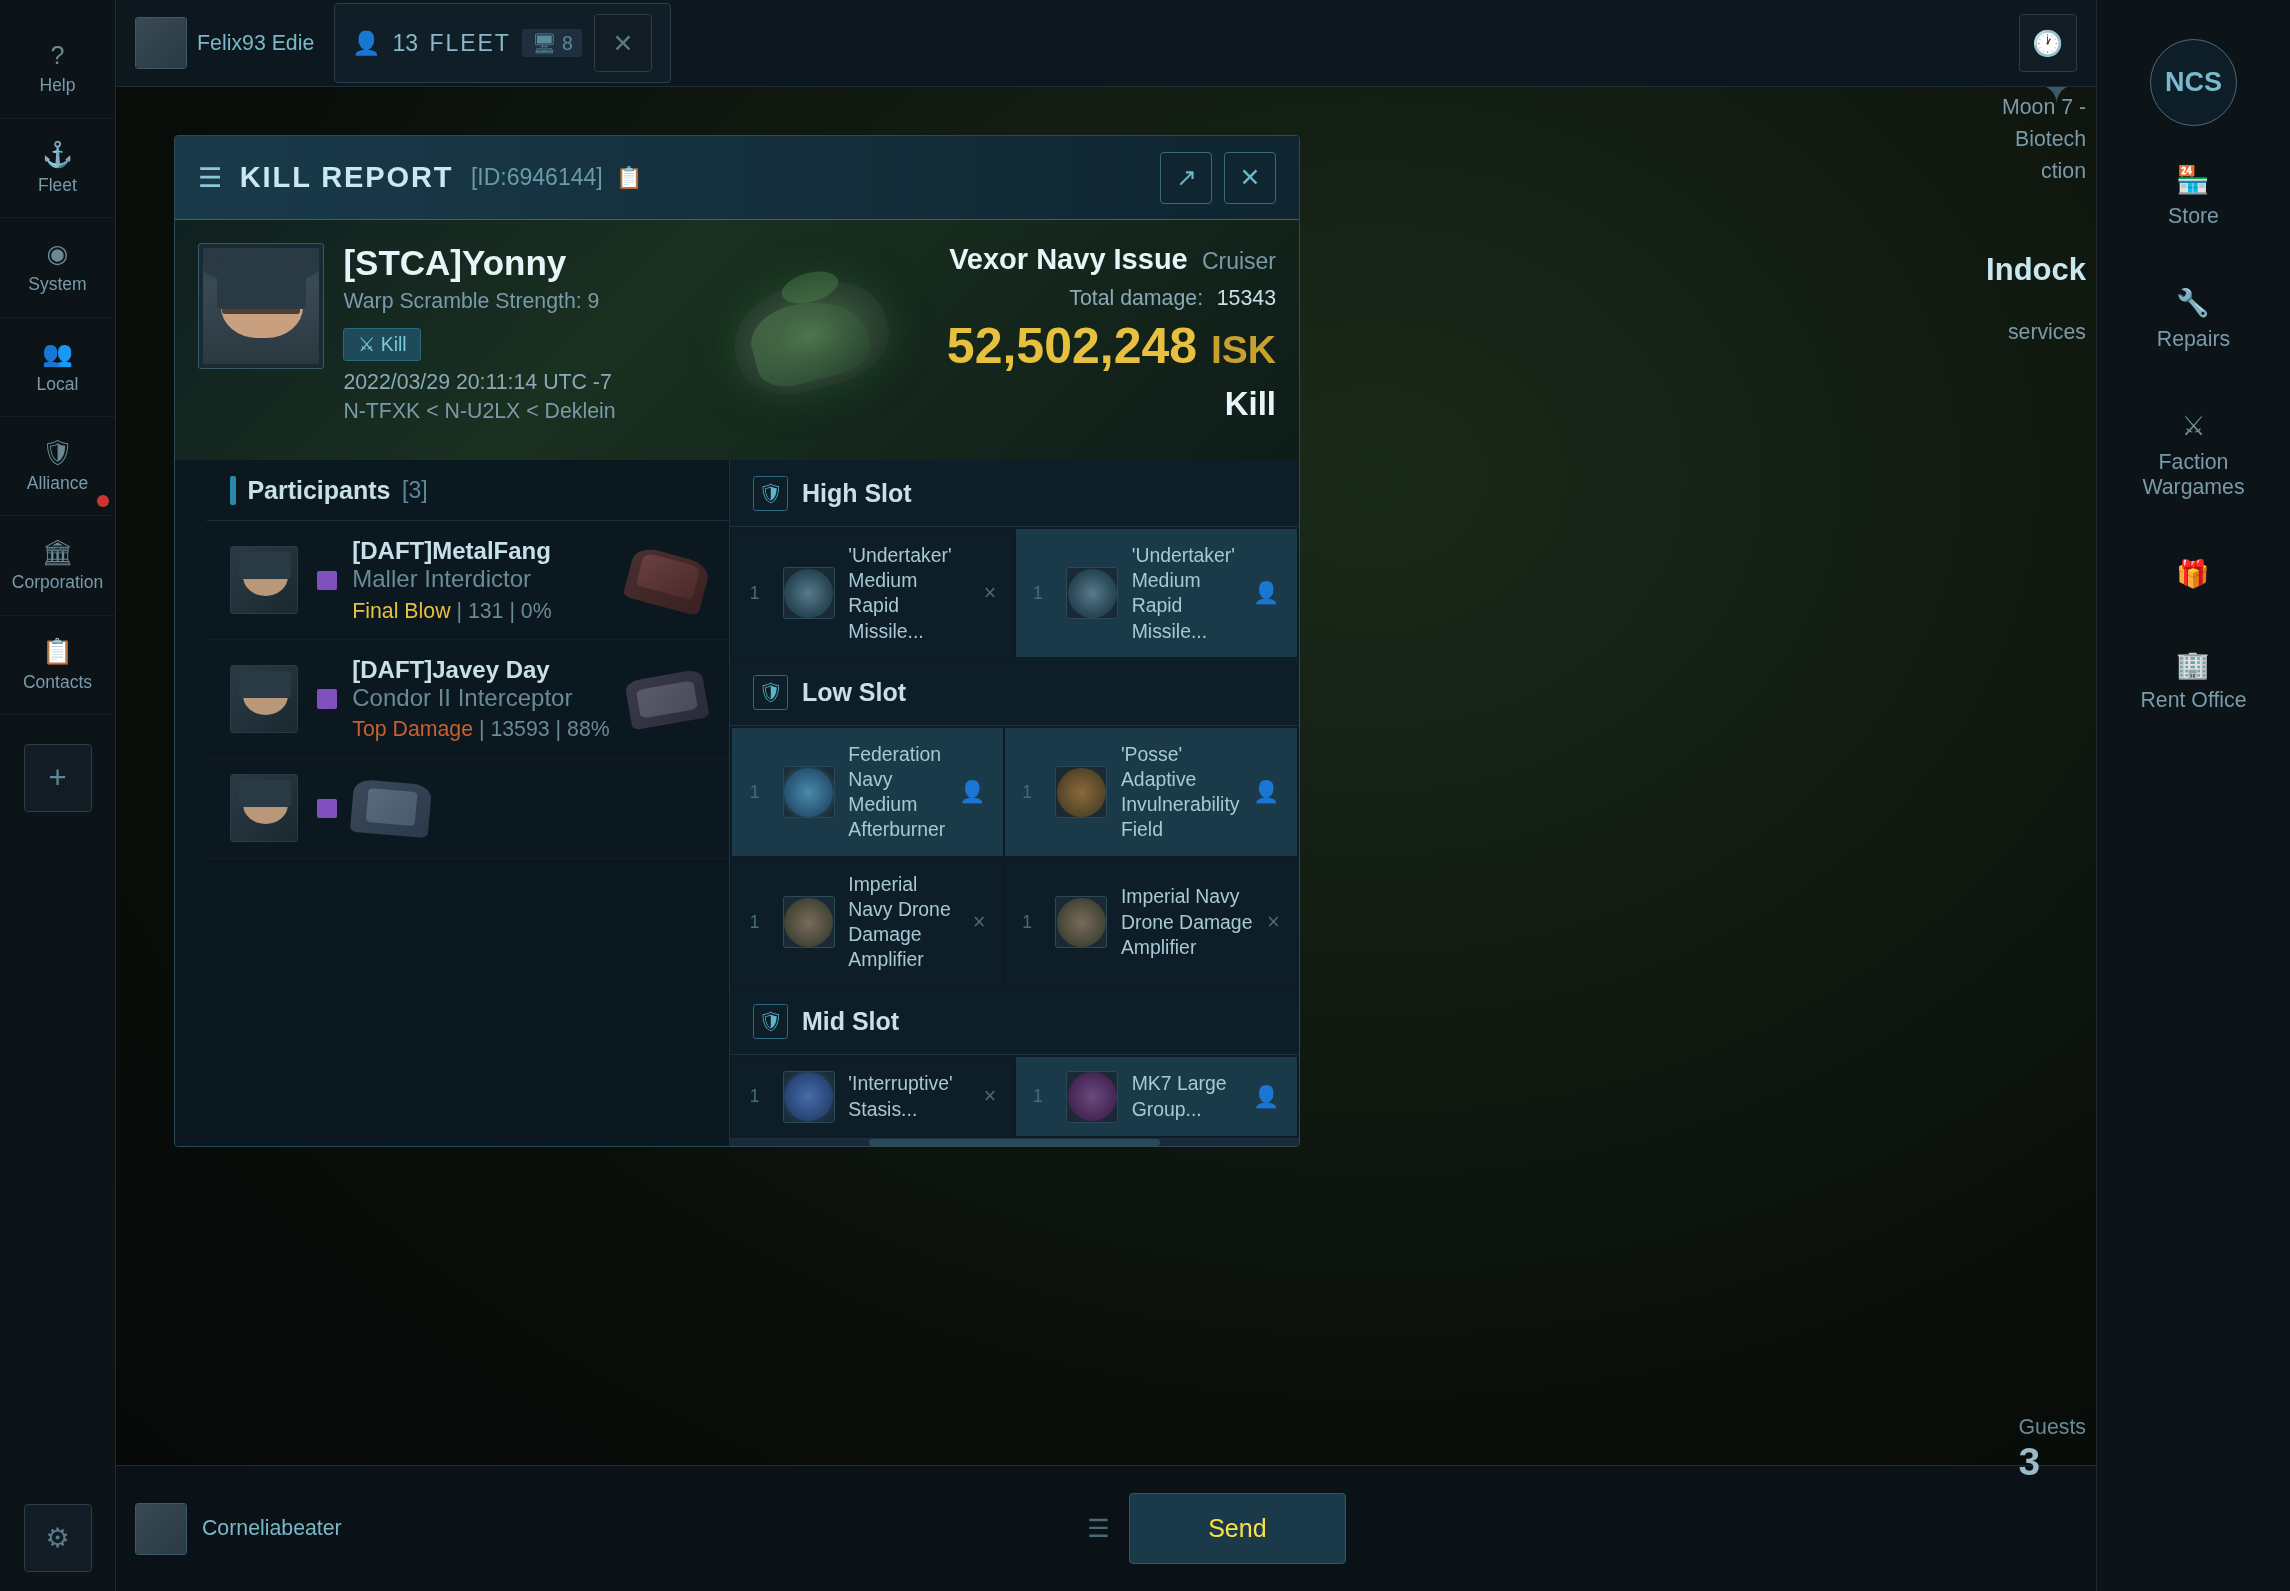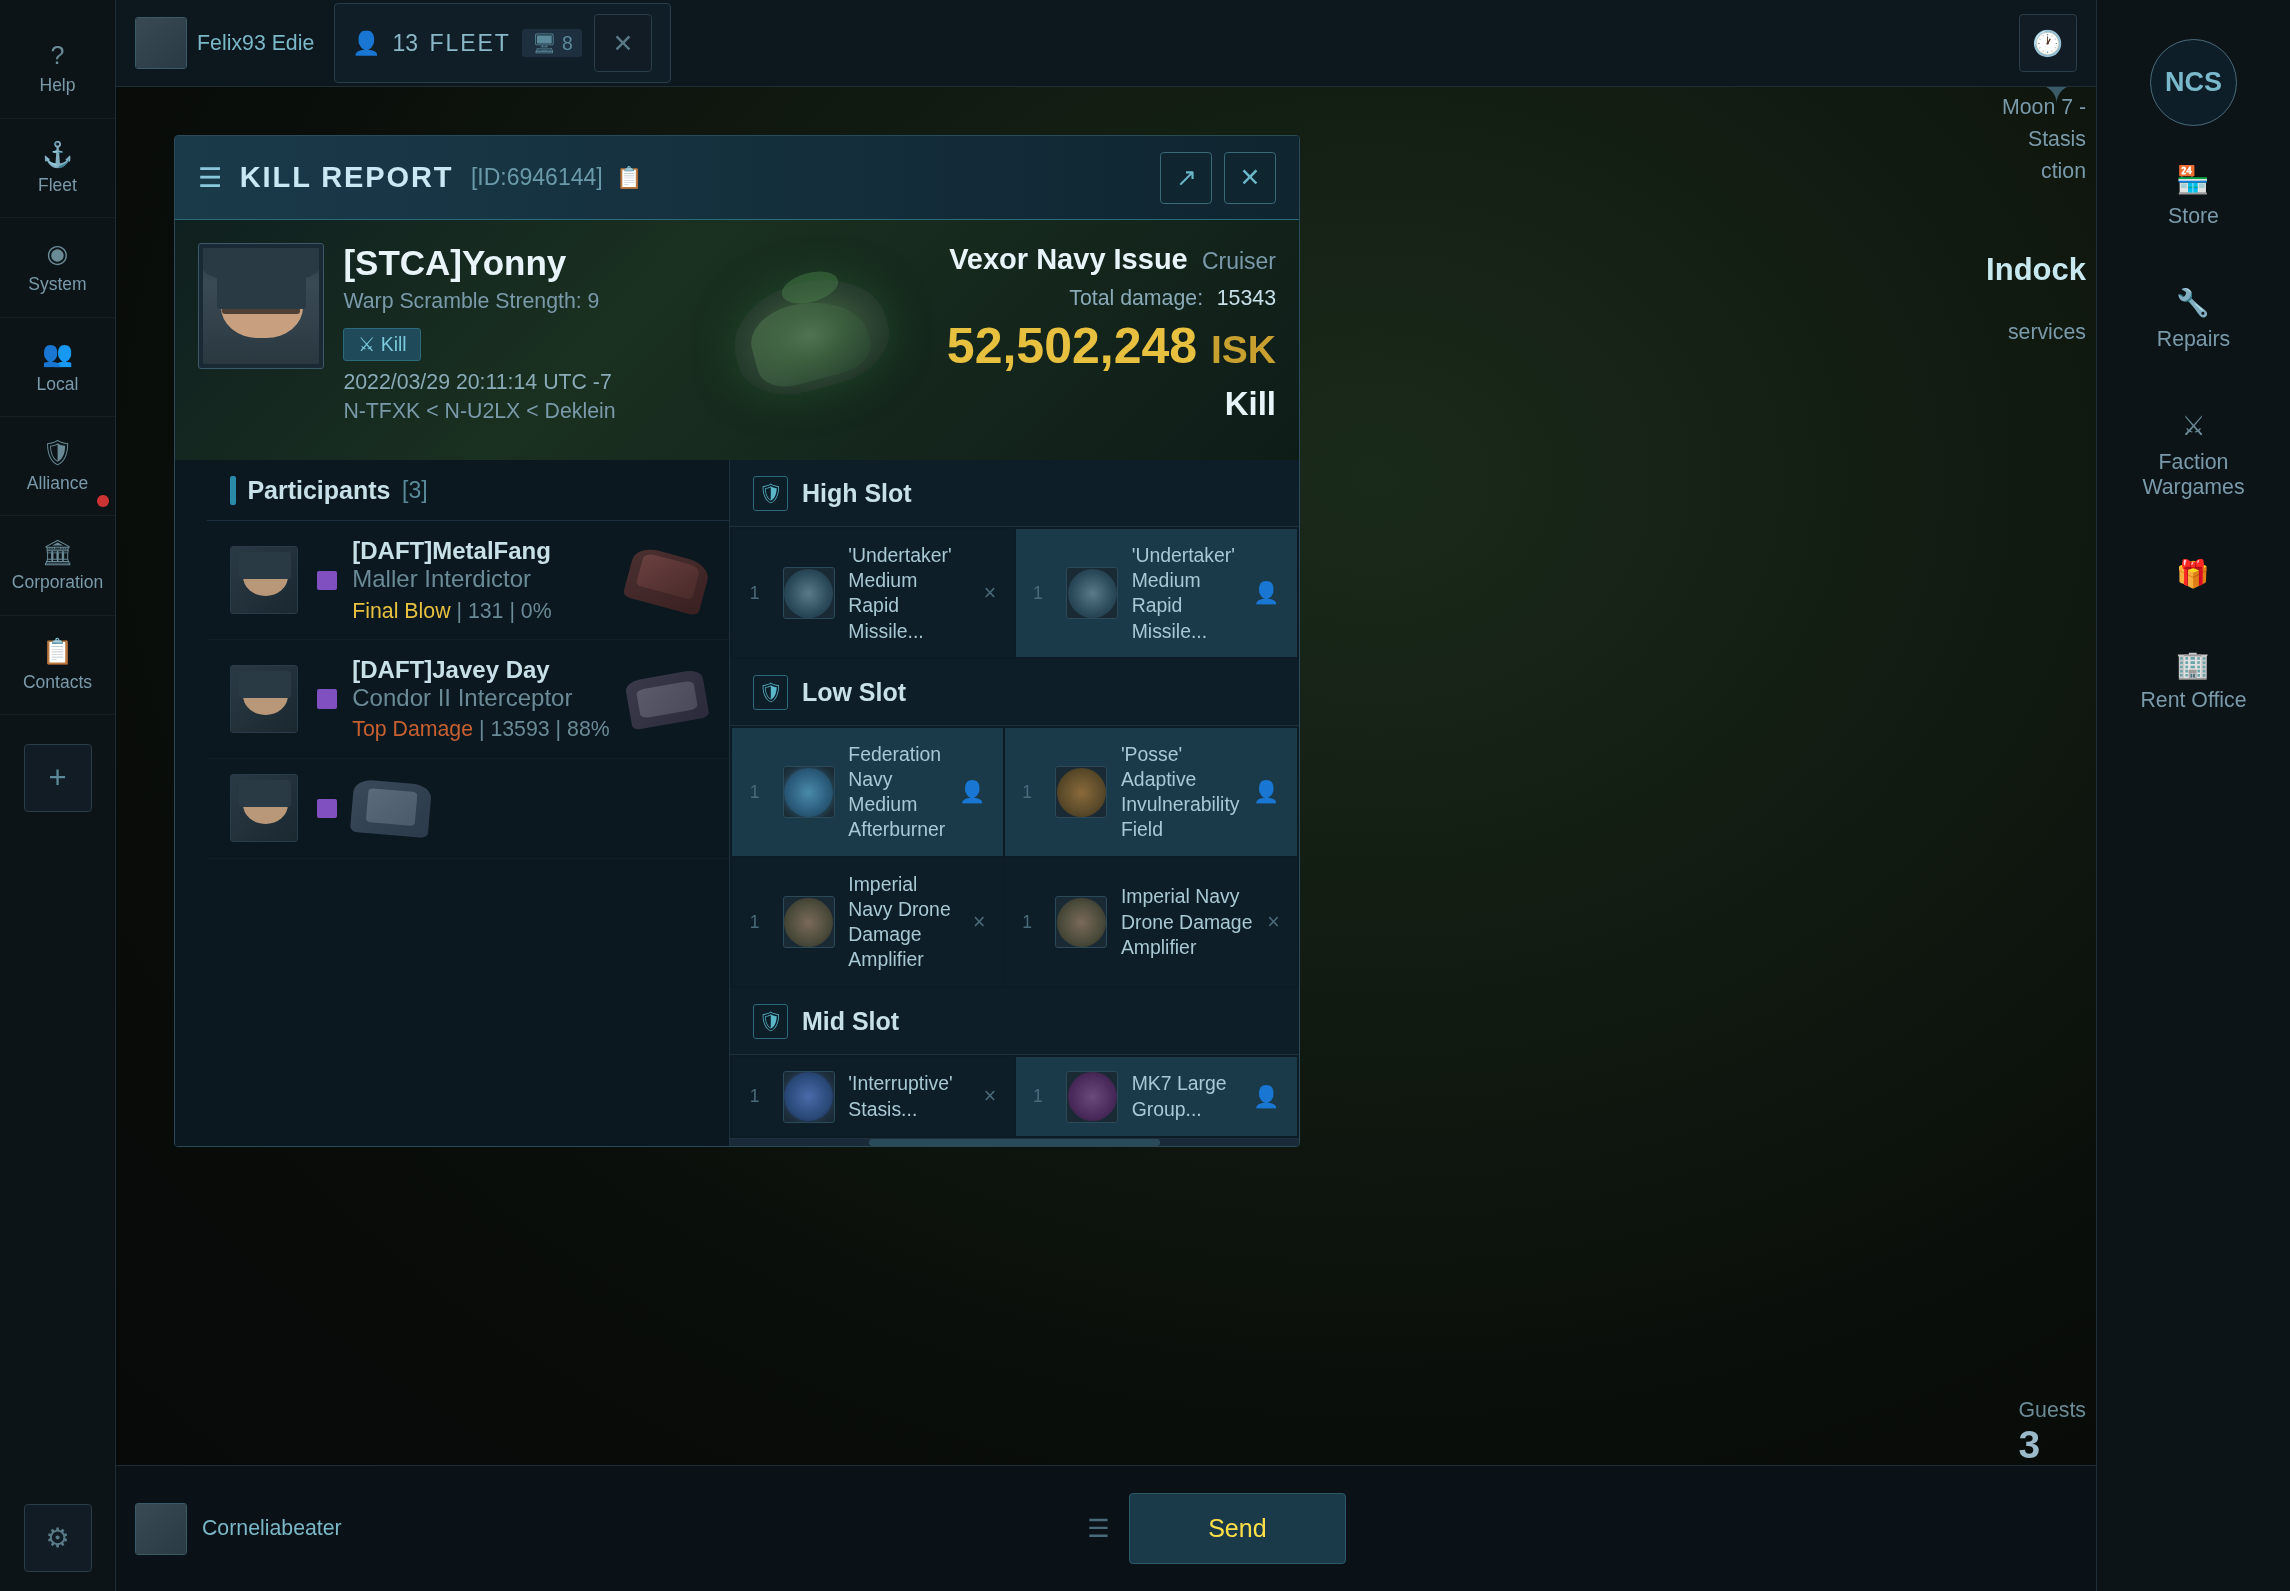--- a/index.html
+++ b/index.html
@@ -174,21 +174,21 @@
     .services-text {
       position: absolute;
       right: 204px;
       top: 320px;
       font-size: 21.3px;
       color: #7a9aaa;
     }
     .guests-area {
       position: absolute;
       right: 204px;
-      bottom: 124px;
+      bottom: 107px;
       font-size: 21.3px;
       color: #6a8a96;
     }
     .guests-count {
       font-size: 39px;
       color: #9abaca;
       font-weight: bold;
     }
 
     
@@ -679,21 +679,21 @@
   </div>
   <div class="top-icons">
     <div class="top-icon-btn">
       <span>🕐</span>
     </div>
   </div>
 </div>
 
 <div class="top-right-info">
   <div>Moon 7 -</div>
-  <div>Stasis</div>
+  <div>Biotech</div>
   <div>ction</div>
 </div>
 
 <div class="compass-icon">✦</div>
 
 <div class="undock-btn">Indock</div>
 
 <div class="services-text">services</div>
 
 <div class="right-sidebar">

